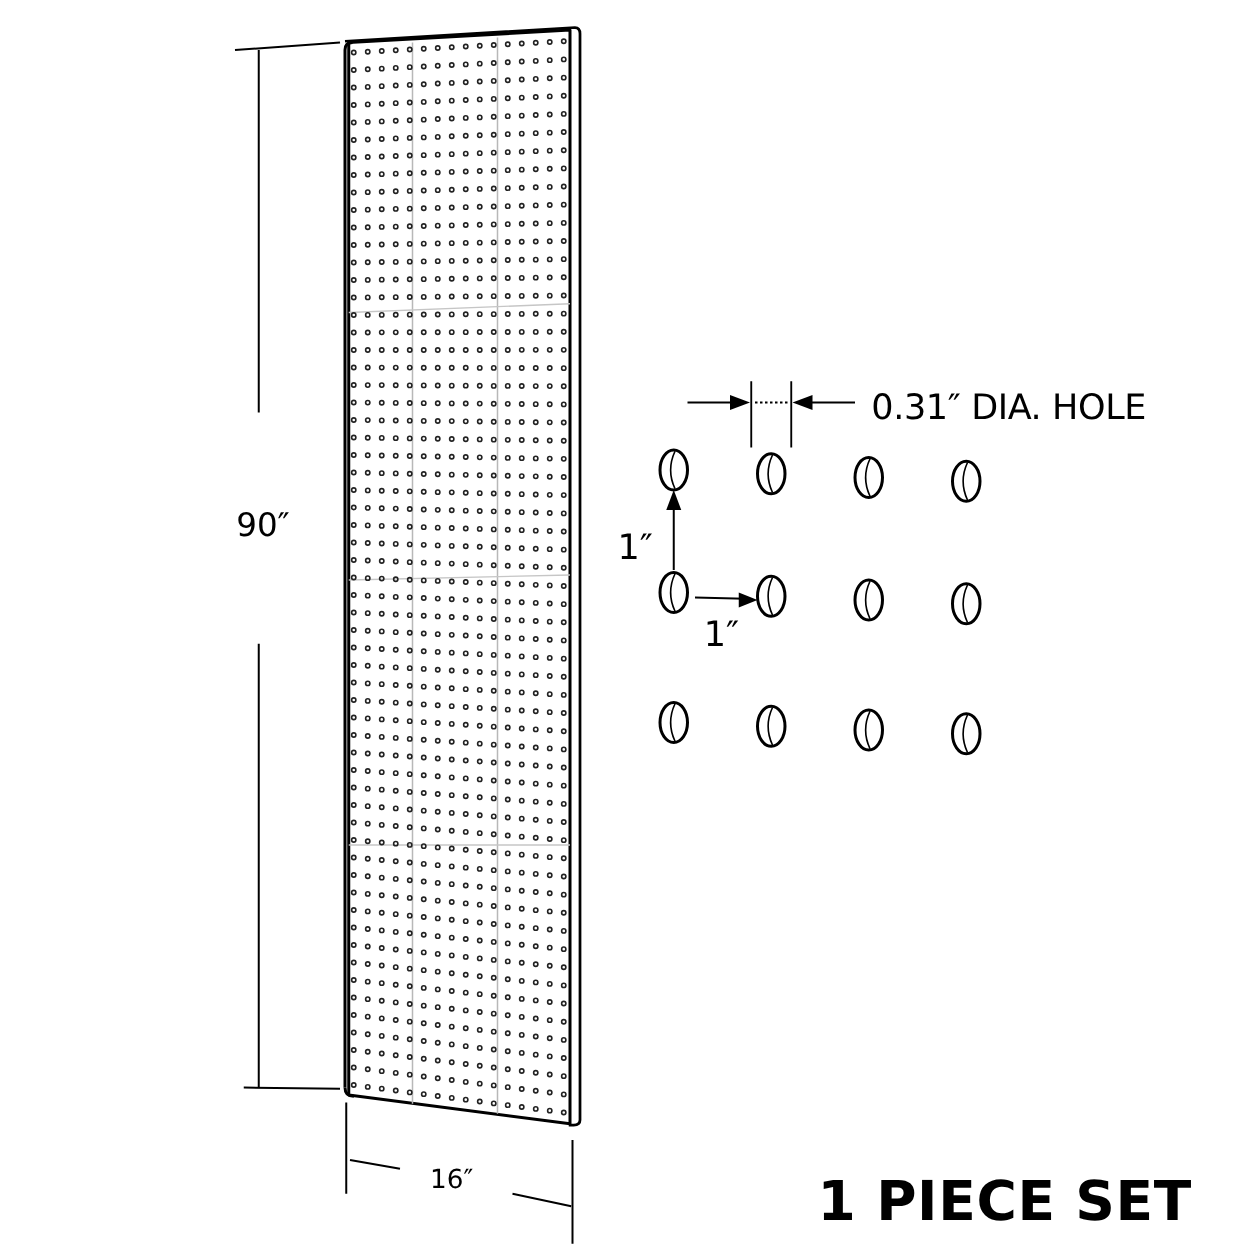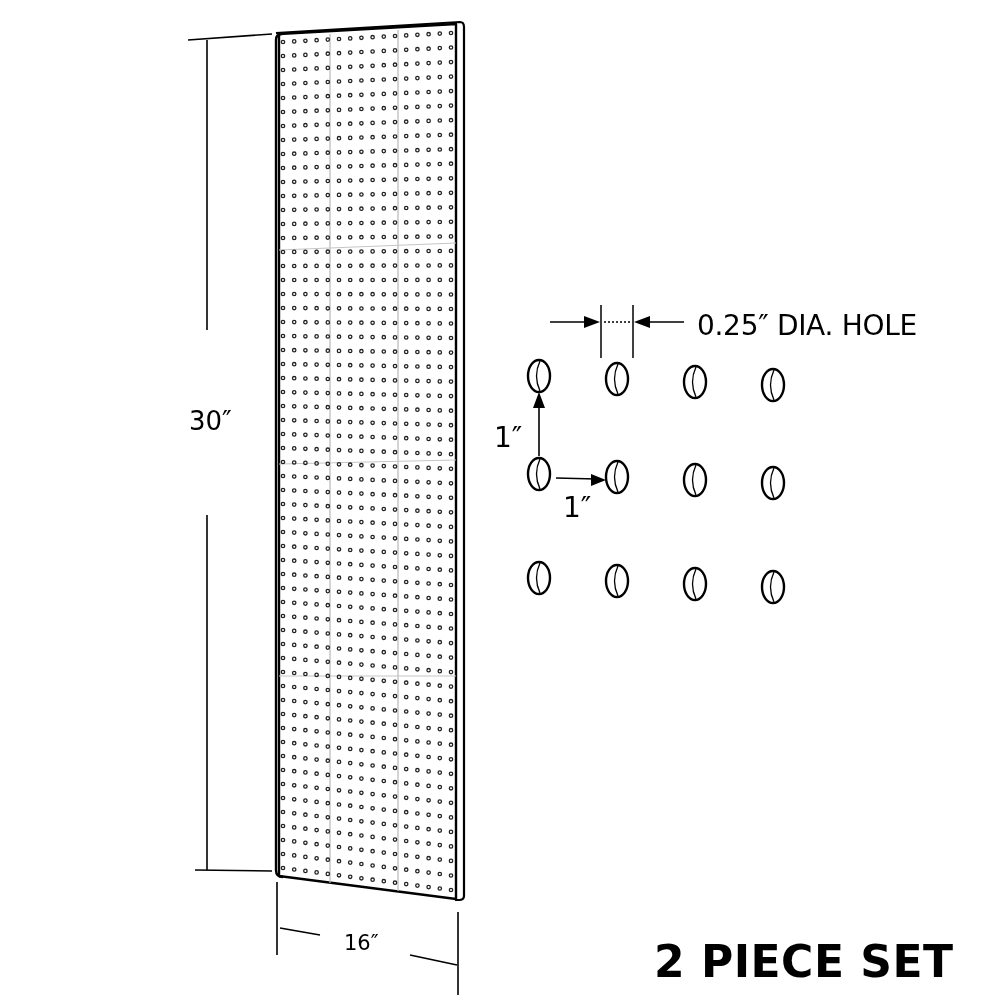--- a/index.html
+++ b/index.html
@@ -1083,20 +1083,20 @@
       </g>
 
     <g stroke="#000" fill="#000">
       <line x1="539" y1="456" x2="539" y2="404" stroke-width="1.6"></line>
       <polygon points="539,392 533,408 545,408" stroke="none"></polygon>
       <line x1="556" y1="478" x2="596" y2="479" stroke-width="1.6"></line>
       <polygon points="606,480 591,474 591,486" stroke="none"></polygon>
     </g>
   </svg>
 
-  <div class="label dim-60">30″</div>
+  <div class="label dim-60">90″</div>
   <div class="label dim-16">16″</div>
-  <div class="label dim-hole">0.25″ DIA. HOLE</div>
+  <div class="label dim-hole">0.31″ DIA. HOLE</div>
   <div class="label dim-1v">1″</div>
   <div class="label dim-1h">1″</div>
-  <div class="label set-label">2 PIECE SET</div>
+  <div class="label set-label">1 PIECE SET</div>
 
 </div>
 
 </body></html>

